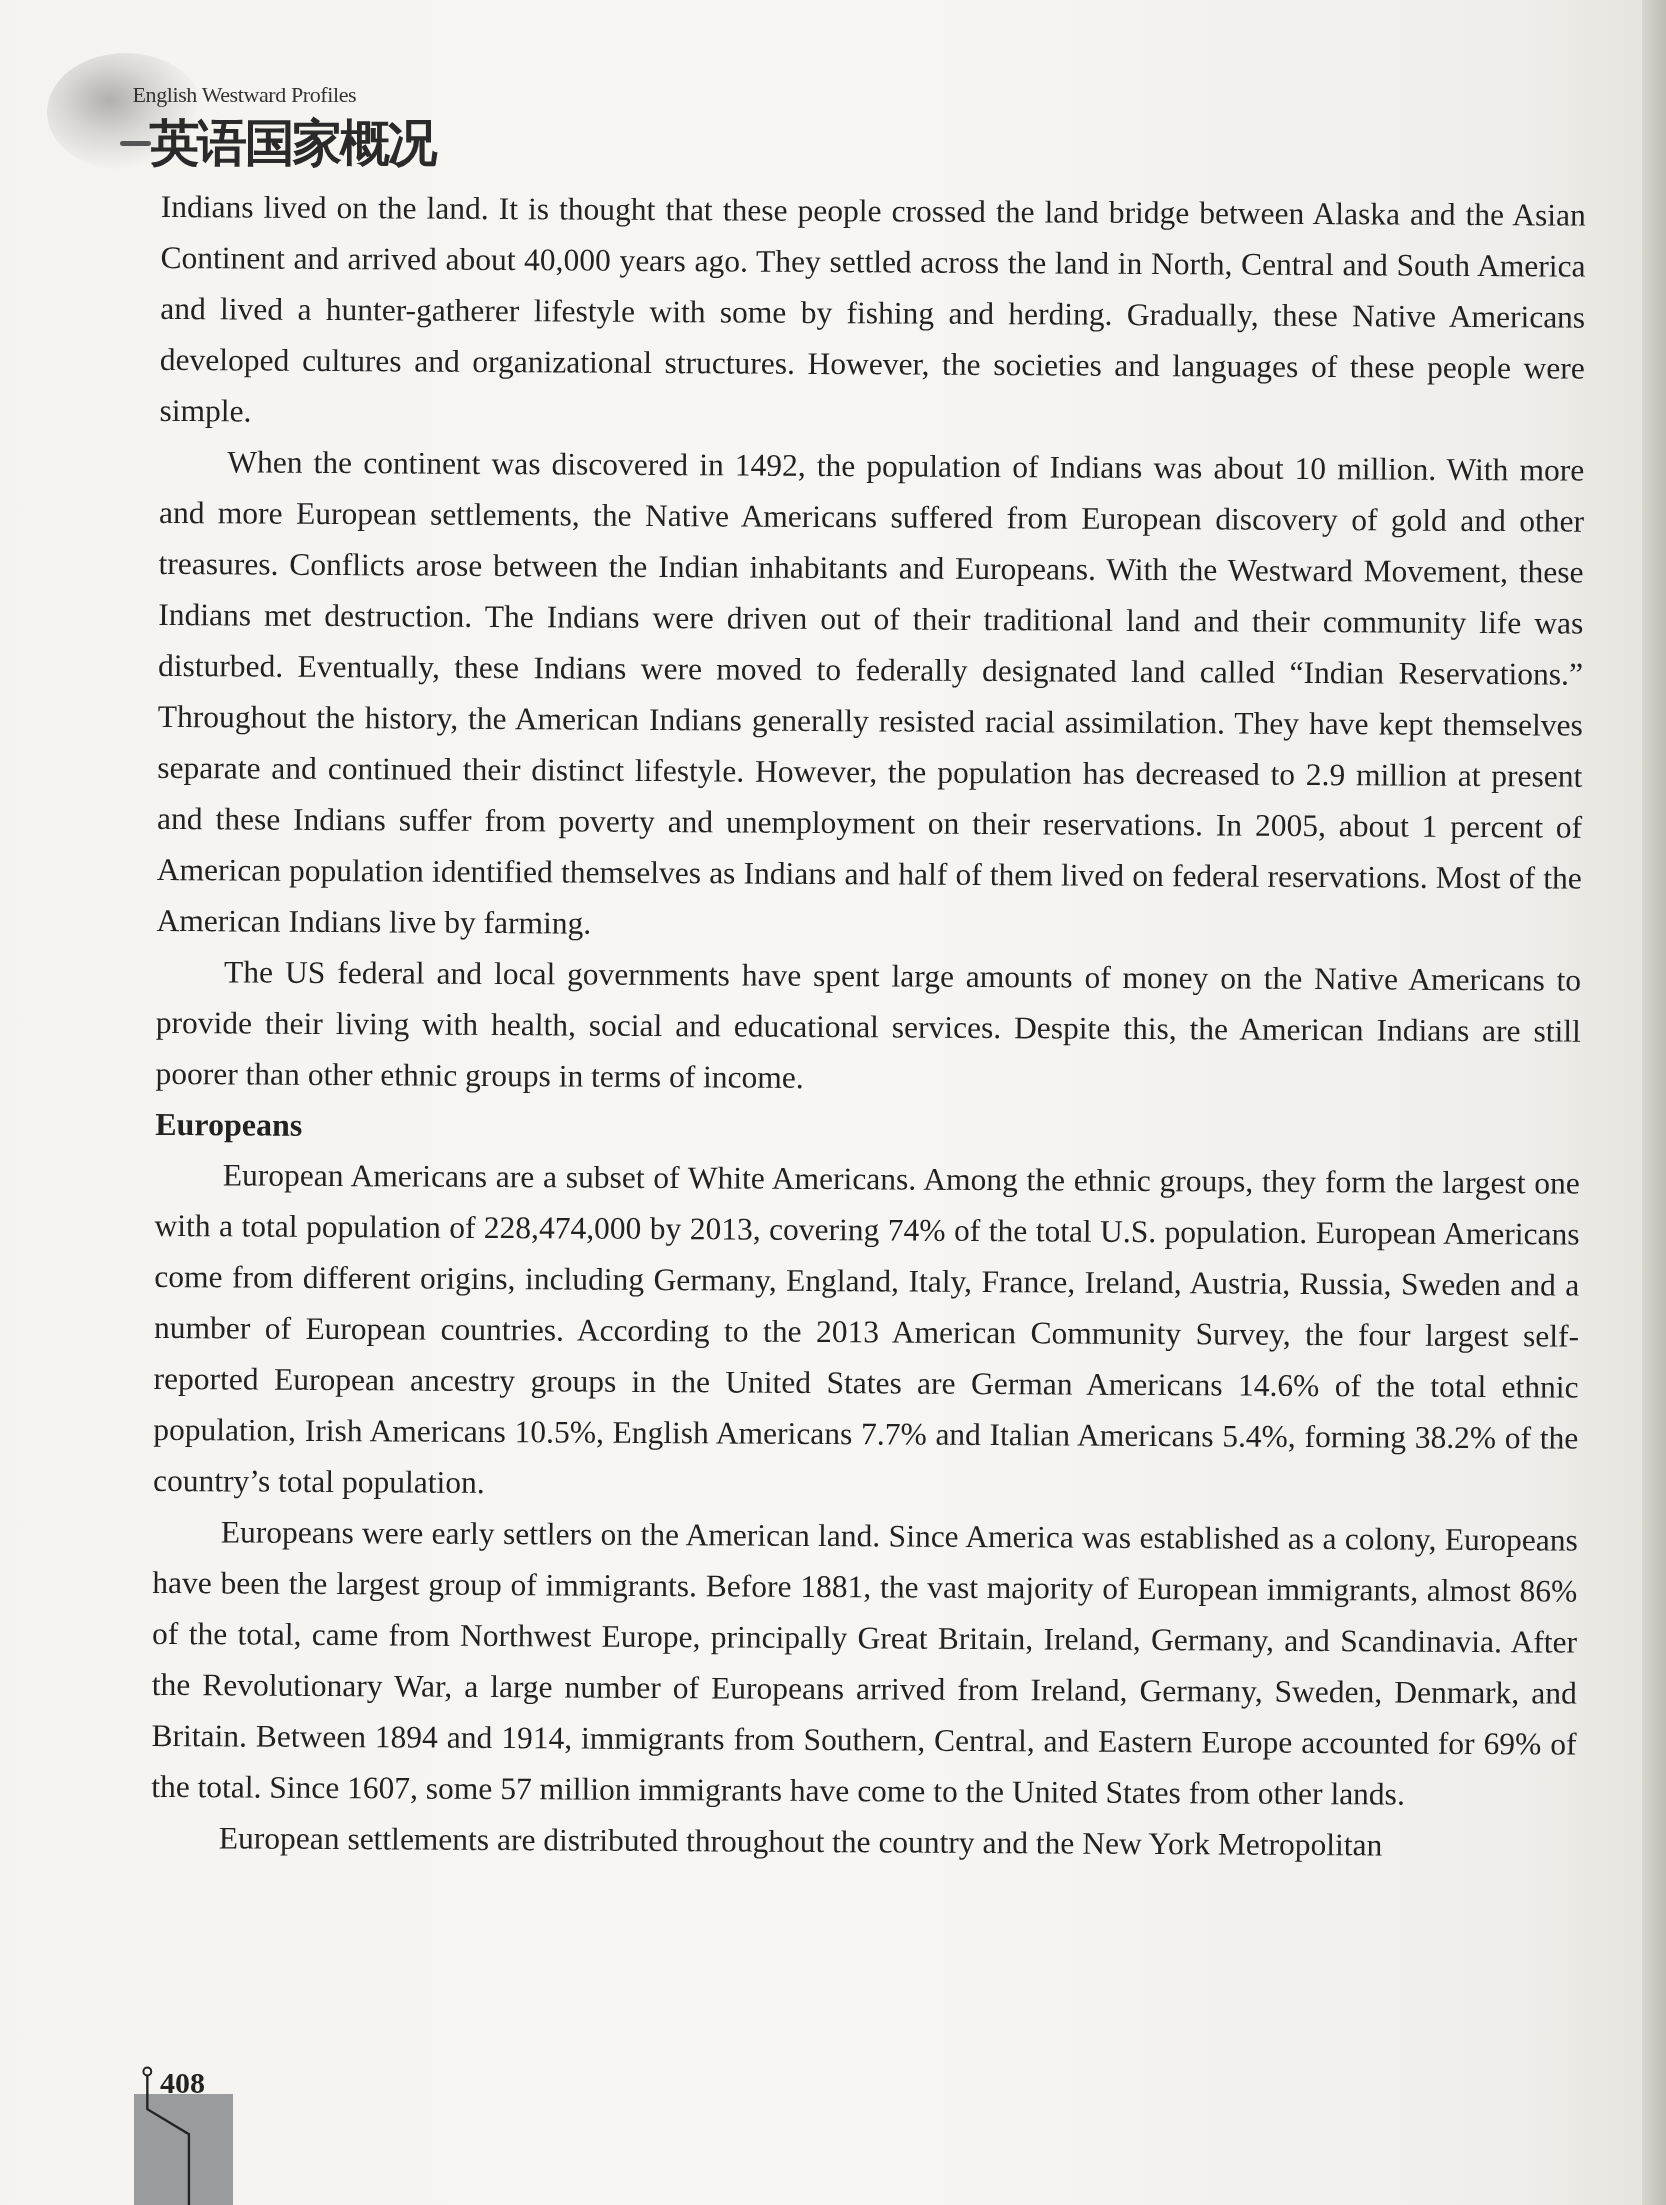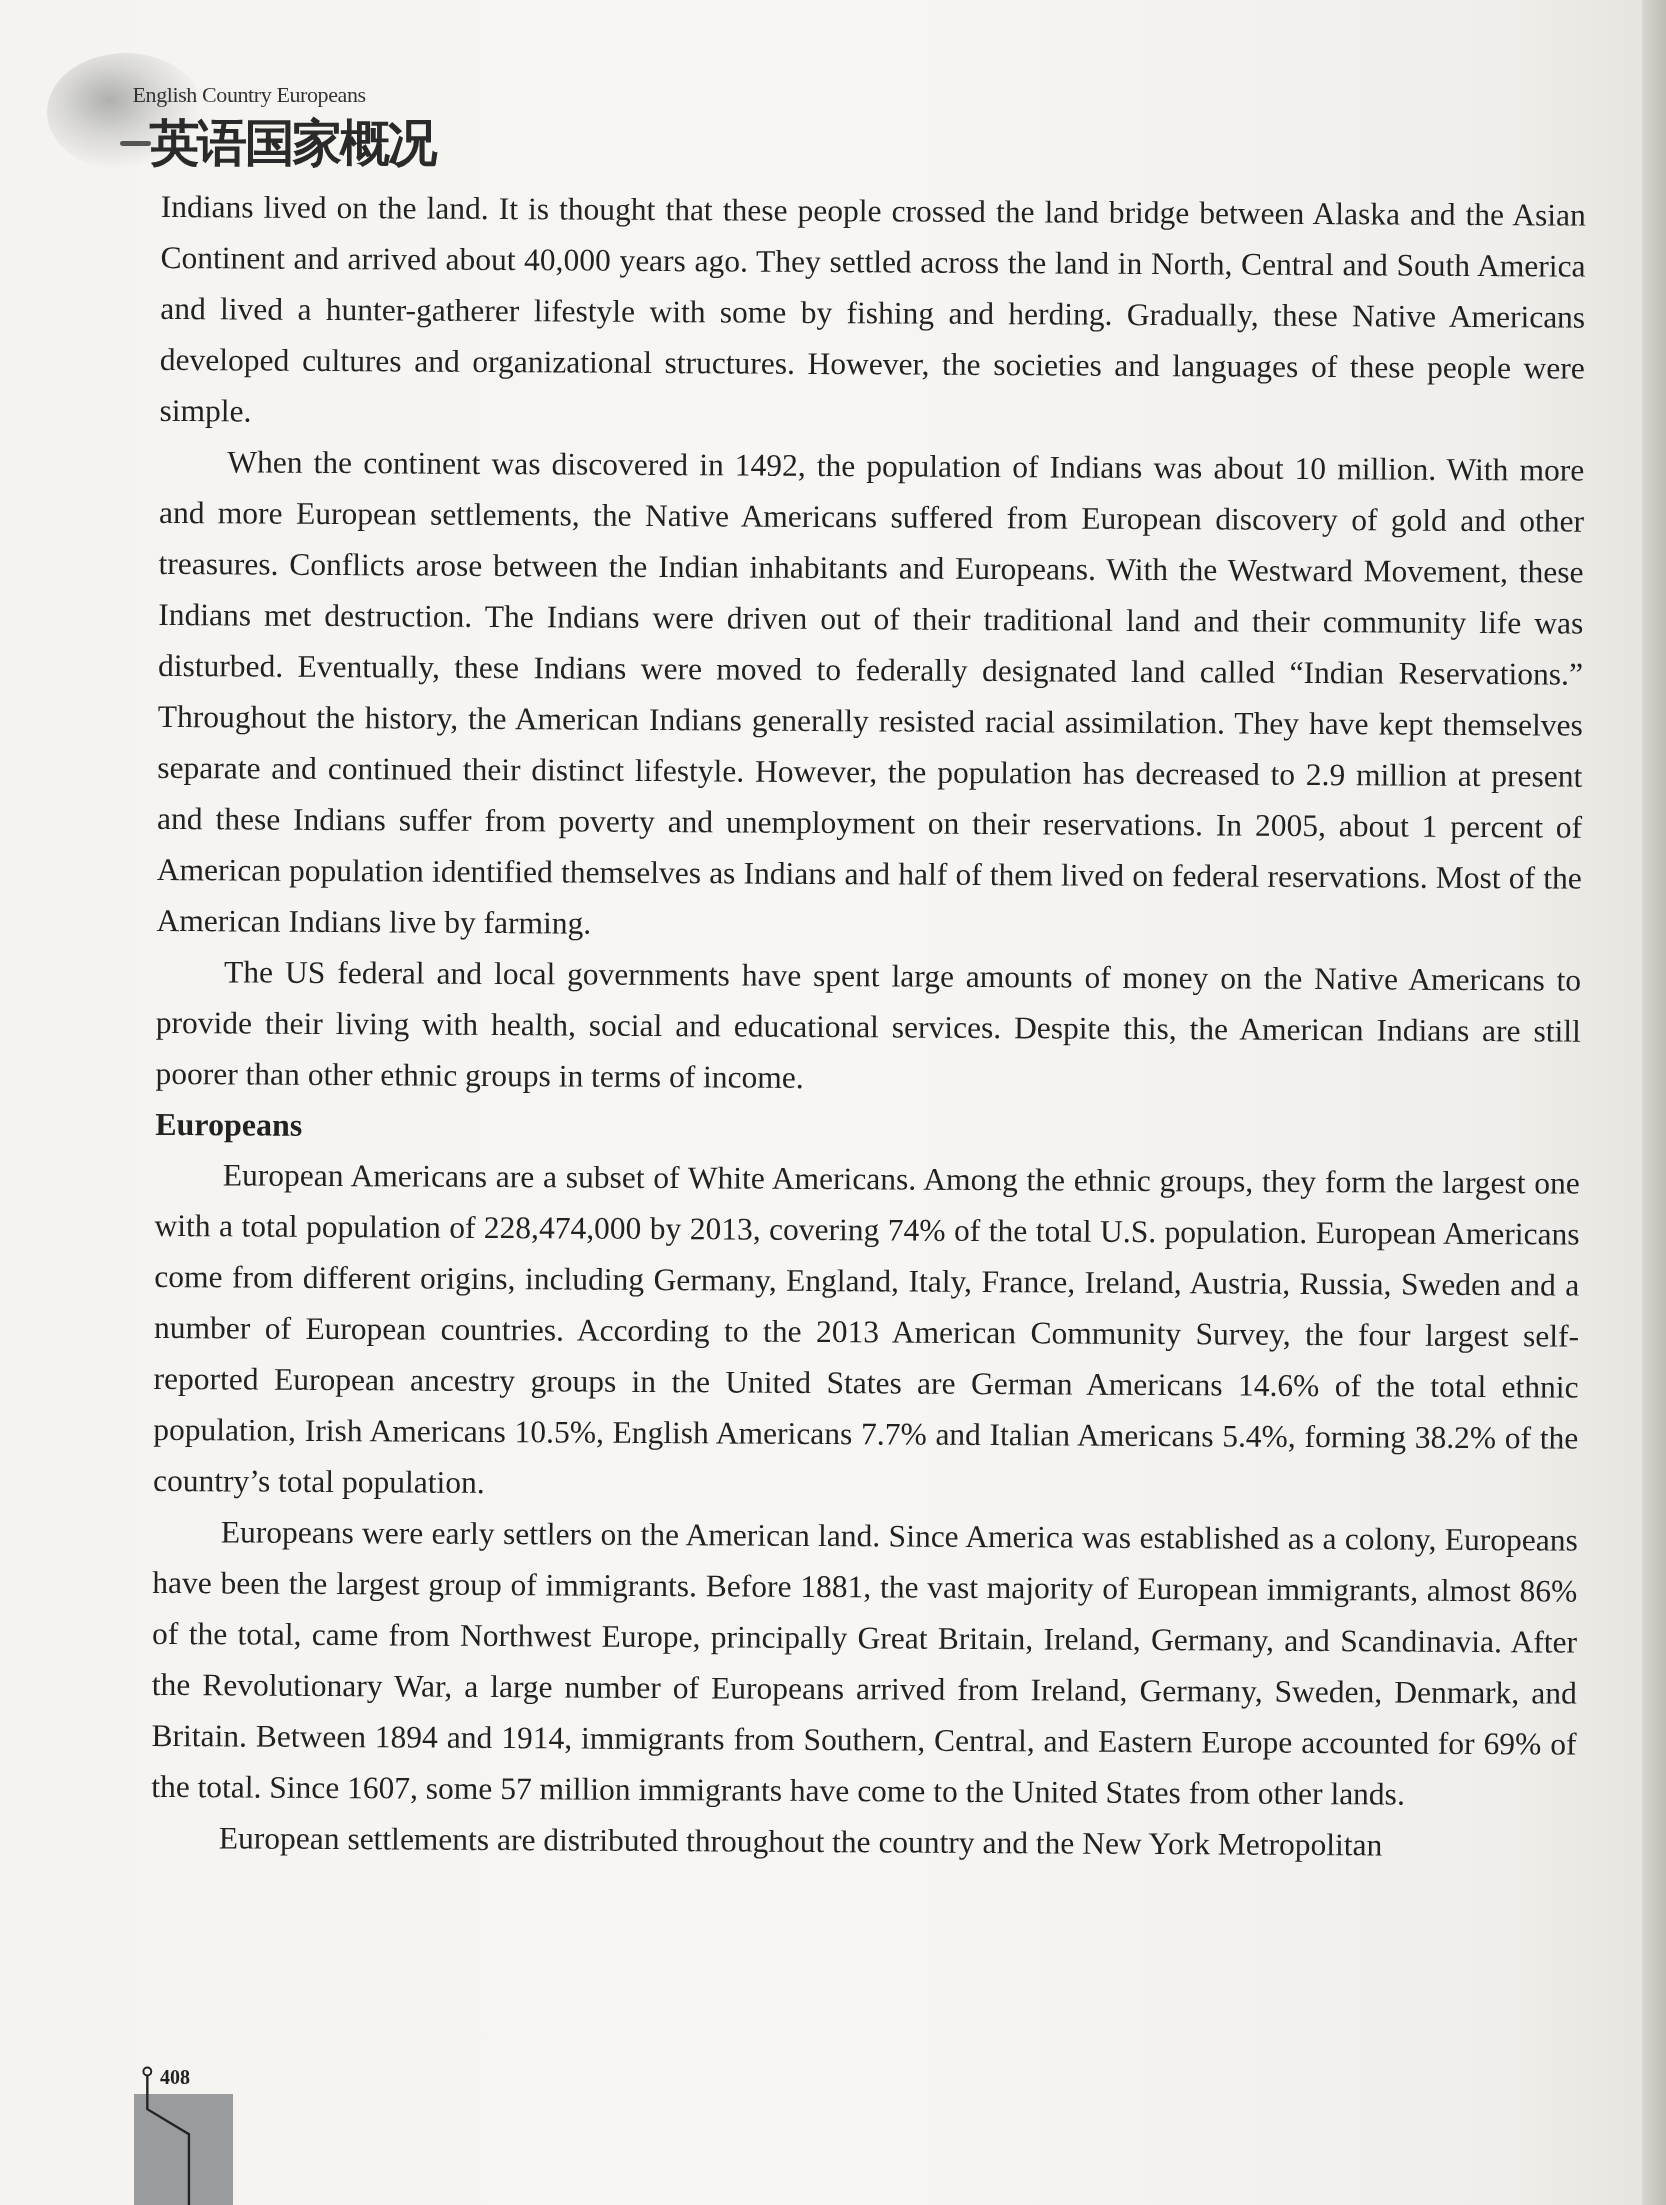--- a/index.html
+++ b/index.html
@@ -38,33 +38,33 @@
       position: absolute; left: 161px; top: 181px; width: 1425px;
       font-size: 31.5px; line-height: 51px; text-align: justify;
       transform: rotate(0.35deg); transform-origin: left top;
     }
     .body-text p { margin: 0; }
     .indent { text-indent: 68px; }
     .section-heading { font-weight: bold; font-size: 32px; margin: 0; line-height: 50px; }
 
     .footer-num {
       position: absolute; left: 160px; top: 2066px;
-      font-family: "Liberation Serif", serif; font-weight: bold; font-size: 20px; color: #222; text-align: right;
+      font-family: "Liberation Serif", serif; font-weight: bold; font-size: 30px; color: #222; text-align: right;
     }
     .footer-block { position: absolute; left: 134px; top: 2094px; width: 99px; height: 112px; background: #9a9b9c; }
     .footer-svg { position: absolute; left: 134px; top: 2062px; width: 102px; height: 143px; }
   </style>
 </head>
 <body>
 
 <div class="page">
   <div class="header">
     <div class="header-flourish"></div>
     <div class="header-dash"></div>
-    <div class="header-en">English Country Europeans</div>
+    <div class="header-en">English Westward Profiles</div>
     <div class="header-cn">英语国家概况</div>
   </div>
 
   <div class="body-text">
     <p>Indians lived on the land. It is thought that these people crossed the land bridge between Alaska and the Asian Continent and arrived about 40,000 years ago. They settled across the land in North, Central and South America and lived a hunter-gatherer lifestyle with some by fishing and herding. Gradually, these Native Americans developed cultures and organizational structures. However, the societies and languages of these people were simple.</p>
     <p class="indent">When the continent was discovered in 1492, the population of Indians was about 10 million. With more and more European settlements, the Native Americans suffered from European discovery of gold and other treasures. Conflicts arose between the Indian inhabitants and Europeans. With the Westward Movement, these Indians met destruction. The Indians were driven out of their traditional land and their community life was disturbed. Eventually, these Indians were moved to federally designated land called “Indian Reservations.” Throughout the history, the American Indians generally resisted racial assimilation. They have kept themselves separate and continued their distinct lifestyle. However, the population has decreased to 2.9 million at present and these Indians suffer from poverty and unemployment on their reservations. In 2005, about 1 percent of American population identified themselves as Indians and half of them lived on federal reservations. Most of the American Indians live by farming.</p>
     <p class="indent">The US federal and local governments have spent large amounts of money on the Native Americans to provide their living with health, social and educational services. Despite this, the American Indians are still poorer than other ethnic groups in terms of income.</p>
     <h2 class="section-heading">Europeans</h2>
     <p class="indent">European Americans are a subset of White Americans. Among the ethnic groups, they form the largest one with a total population of 228,474,000 by 2013, covering 74% of the total U.S. population. European Americans come from different origins, including Germany, England, Italy, France, Ireland, Austria, Russia, Sweden and a number of European countries. According to the 2013 American Community Survey, the four largest self-reported European ancestry groups in the United States are German Americans 14.6% of the total ethnic population, Irish Americans 10.5%, English Americans 7.7% and Italian Americans 5.4%, forming 38.2% of the country’s total population.</p>
     <p class="indent">Europeans were early settlers on the American land. Since America was established as a colony, Europeans have been the largest group of immigrants. Before 1881, the vast majority of European immigrants, almost 86% of the total, came from Northwest Europe, principally Great Britain, Ireland, Germany, and Scandinavia. After the Revolutionary War, a large number of Europeans arrived from Ireland, Germany, Sweden, Denmark, and Britain. Between 1894 and 1914, immigrants from Southern, Central, and Eastern Europe accounted for 69% of the total. Since 1607, some 57 million immigrants have come to the United States from other lands.</p>

